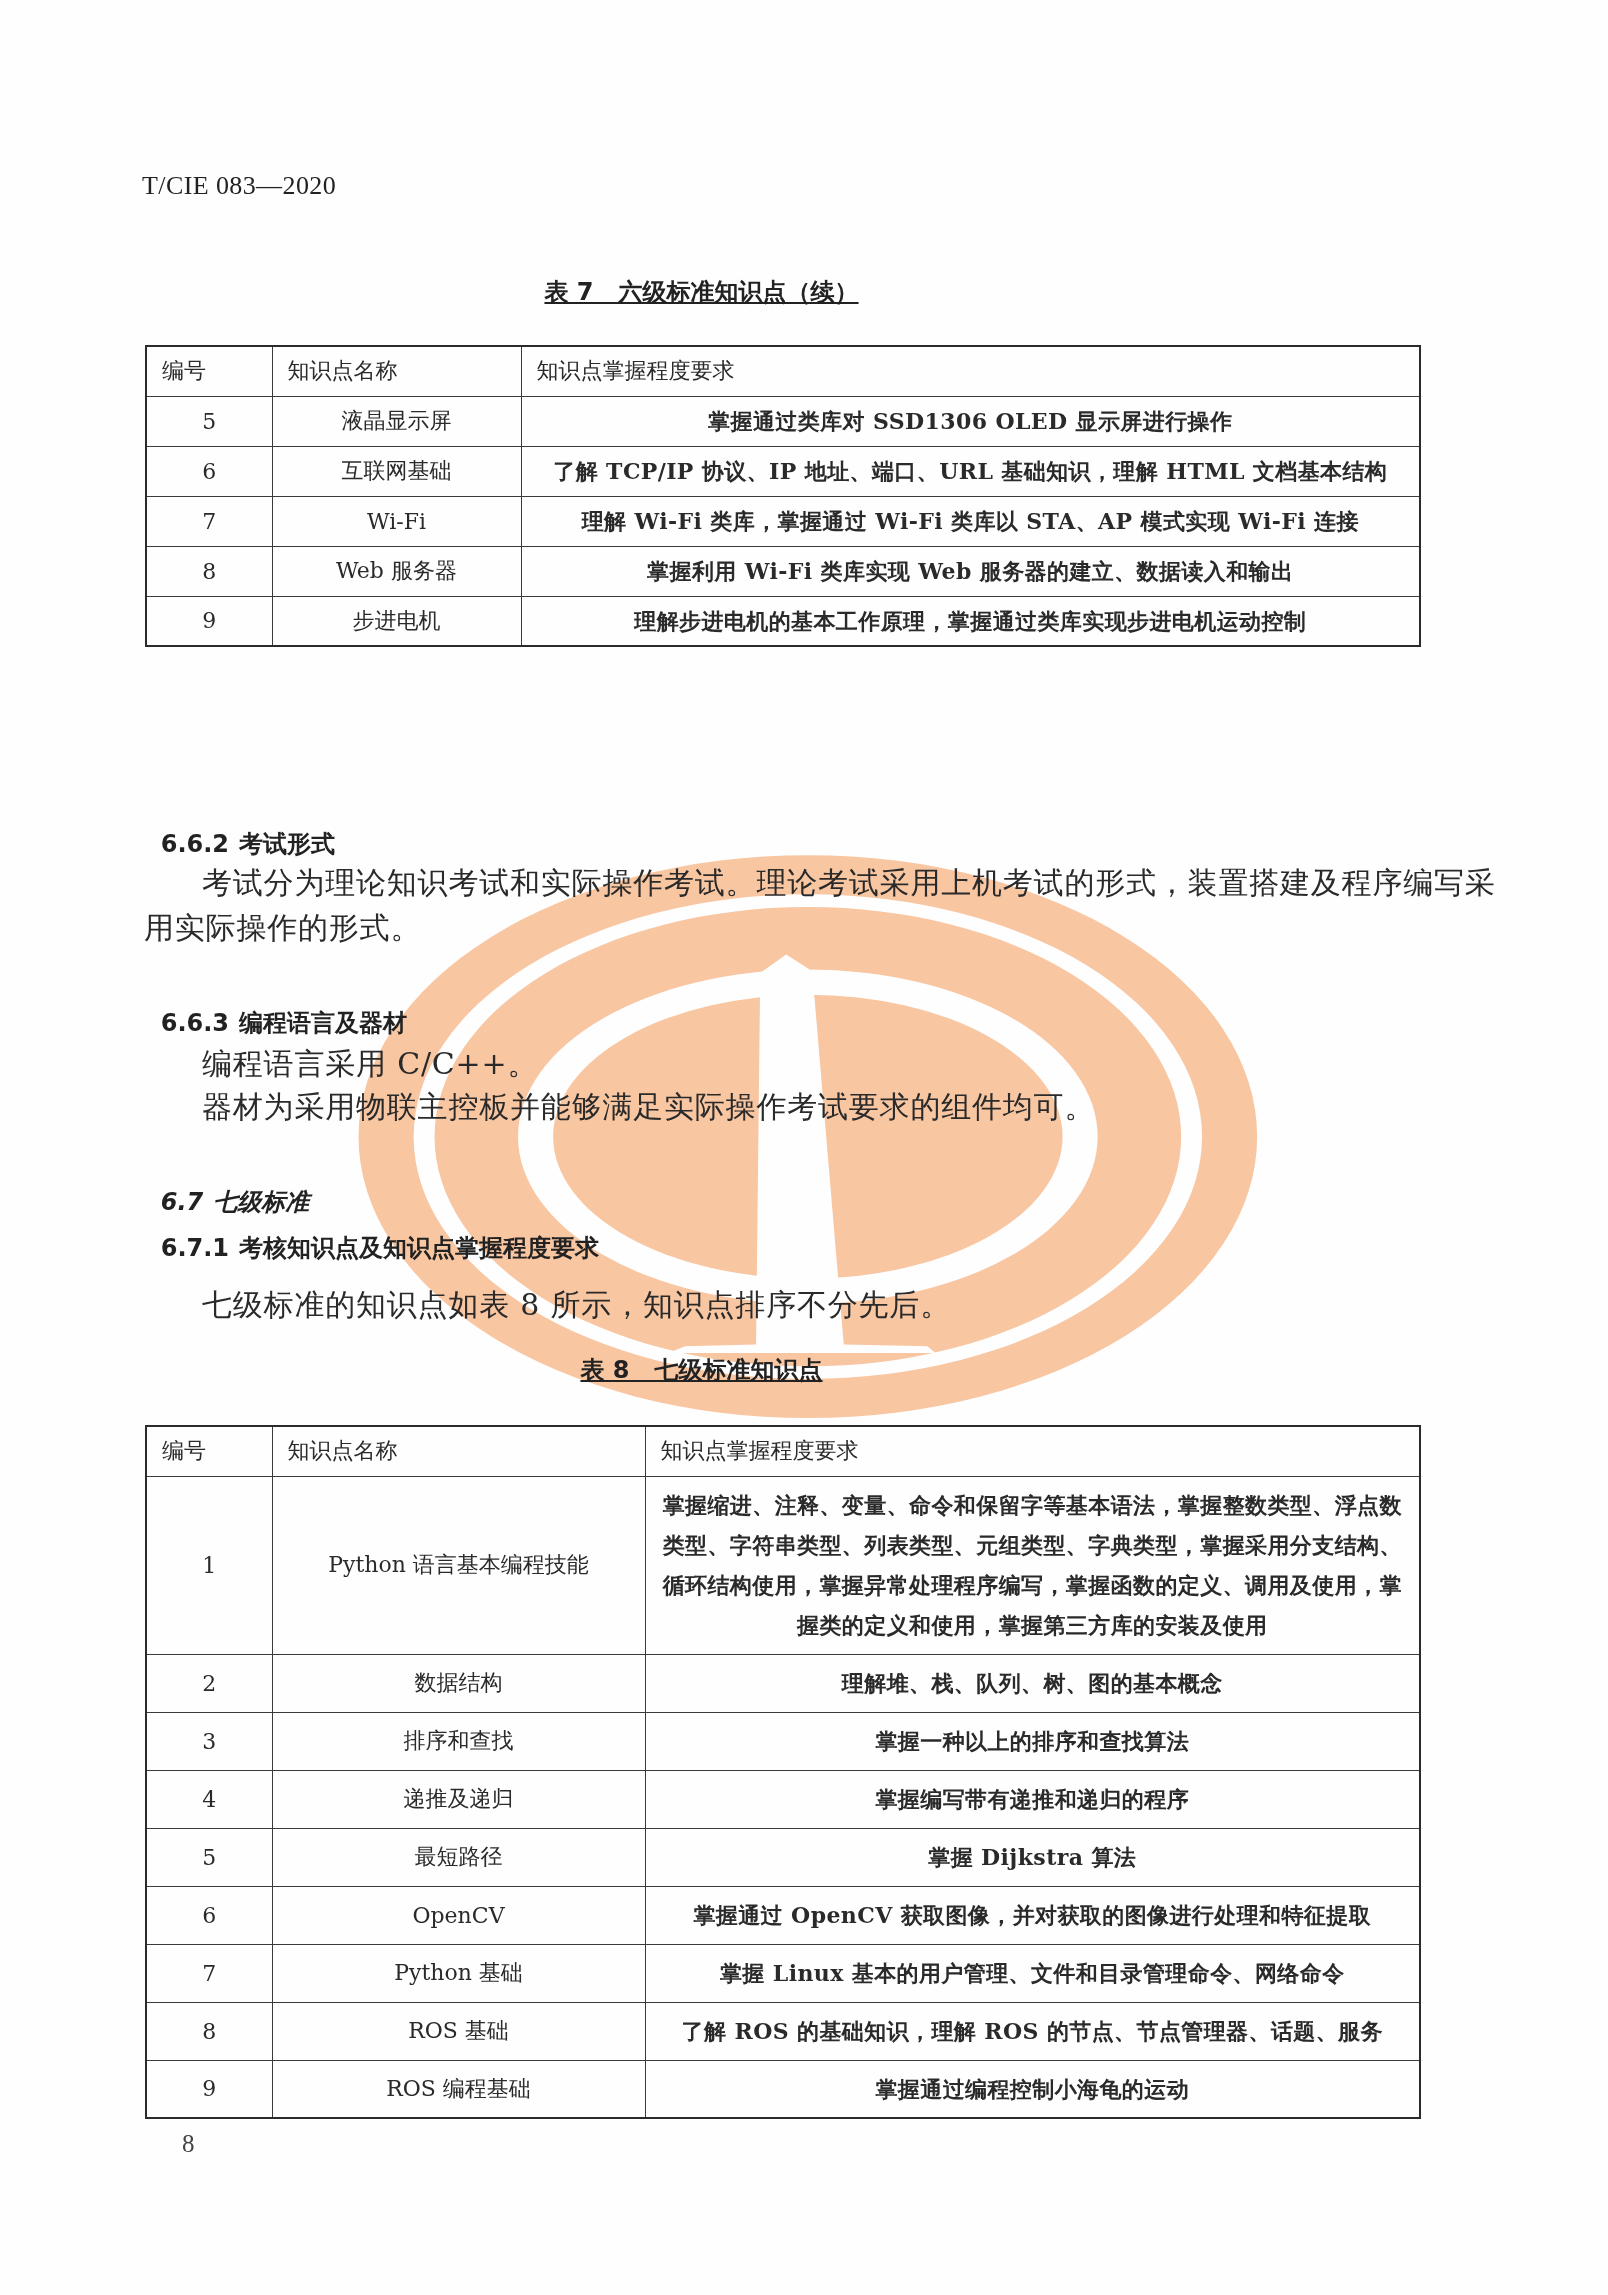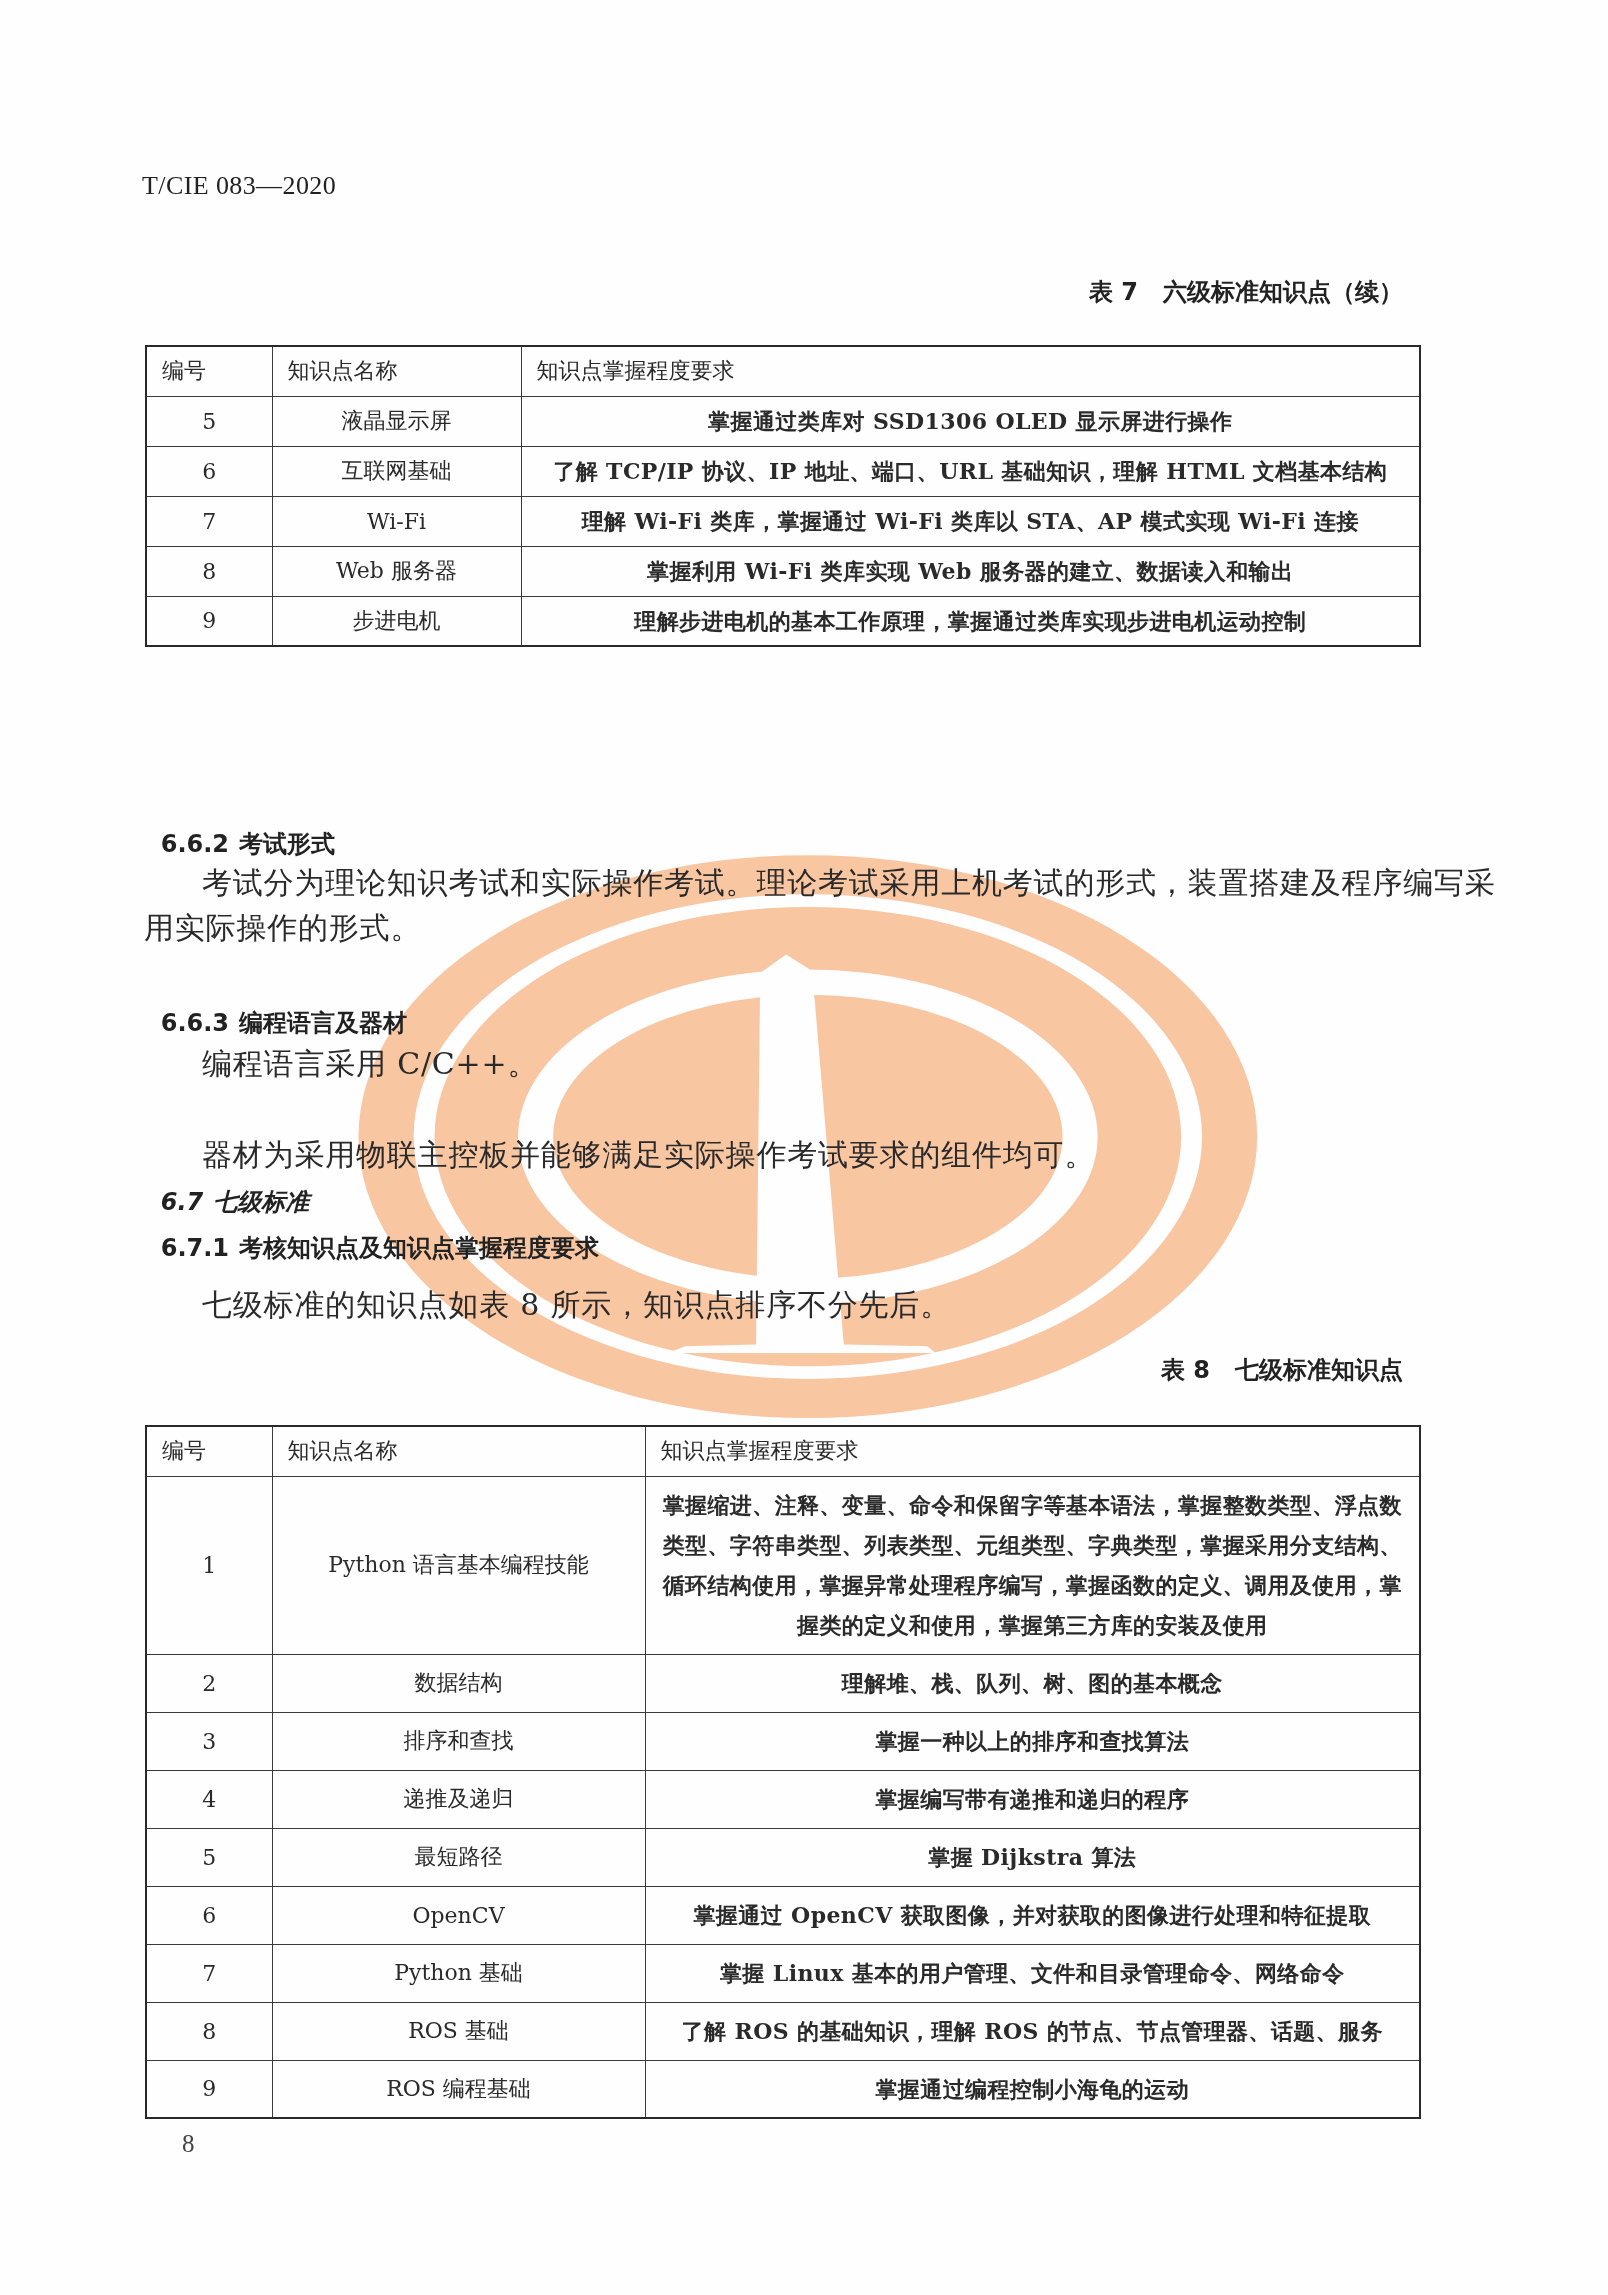--- a/index.html
+++ b/index.html
@@ -9,22 +9,22 @@
     font-family:"DejaVu Serif","Liberation Serif",serif;
     color:#2a2a2a;
   }
   .abs { position:absolute; }
   .std-code {
     left:142px; top:171px; font-size:26px; letter-spacing:0.4px;
     font-family:"Liberation Serif","DejaVu Serif",serif; color:#222;
   }
   .caption {
     font-family:"DejaVu Sans","Liberation Sans",sans-serif; font-weight:bold;
-    font-size:24px; color:#222; white-space:pre; text-align:right;
-    left:0; width:1403px;
+    font-size:24px; color:#222; white-space:pre; text-align:center;
+    left:0; width:1403px;text-decoration:underline;
   }
   .heading {
     font-family:"DejaVu Sans","Liberation Sans",sans-serif; font-weight:bold;
     font-size:24px; color:#222; left:144px; white-space:pre;
   }
   .heading .num { display:inline-block; margin-right:10px; }
   .para {
     font-size:30px; color:#2a2a2a; white-space:nowrap; letter-spacing:0.8px;
   }
   .pagenum { left:182px; top:2130px; font-size:25px; color:#444; font-family:"Liberation Serif",serif; }
@@ -108,21 +108,21 @@
 <div class="abs heading" style="top:800px;">
   <span class="num">6.6.2</span><span>考试形式</span>
 </div>
 <div class="abs para" style="left:202px; top:863px;">考试分为理论知识考试和实际操作考试。理论考试采用上机考试的形式，装置搭建及程序编写采</div>
 <div class="abs para" style="left:144px; top:908px;">用实际操作的形式。</div>
 
 <div class="abs heading" style="top:979px;">
   <span class="num">6.6.3</span><span>编程语言及器材</span>
 </div>
 <div class="abs para" style="left:202px; top:1044px;">编程语言采用 C/C++。</div>
-<div class="abs para" style="left:202px; top:1135px;">器材为采用物联主控板并能够满足实际操作考试要求的组件均可。</div>
+<div class="abs para" style="left:202px; top:1087px;">器材为采用物联主控板并能够满足实际操作考试要求的组件均可。</div>
 
 <div class="abs heading" style="top:1158px;font-style:italic;">
   <span class="num">6.7</span><span>七级标准</span>
 </div>
 
 <div class="abs heading" style="top:1204px;text-align:center;">
   <span class="num">6.7.1</span><span>考核知识点及知识点掌握程度要求</span>
 </div>
 <div class="abs para" style="left:202px; top:1285px;">七级标准的知识点如表 8 所示，知识点排序不分先后。</div>
 

